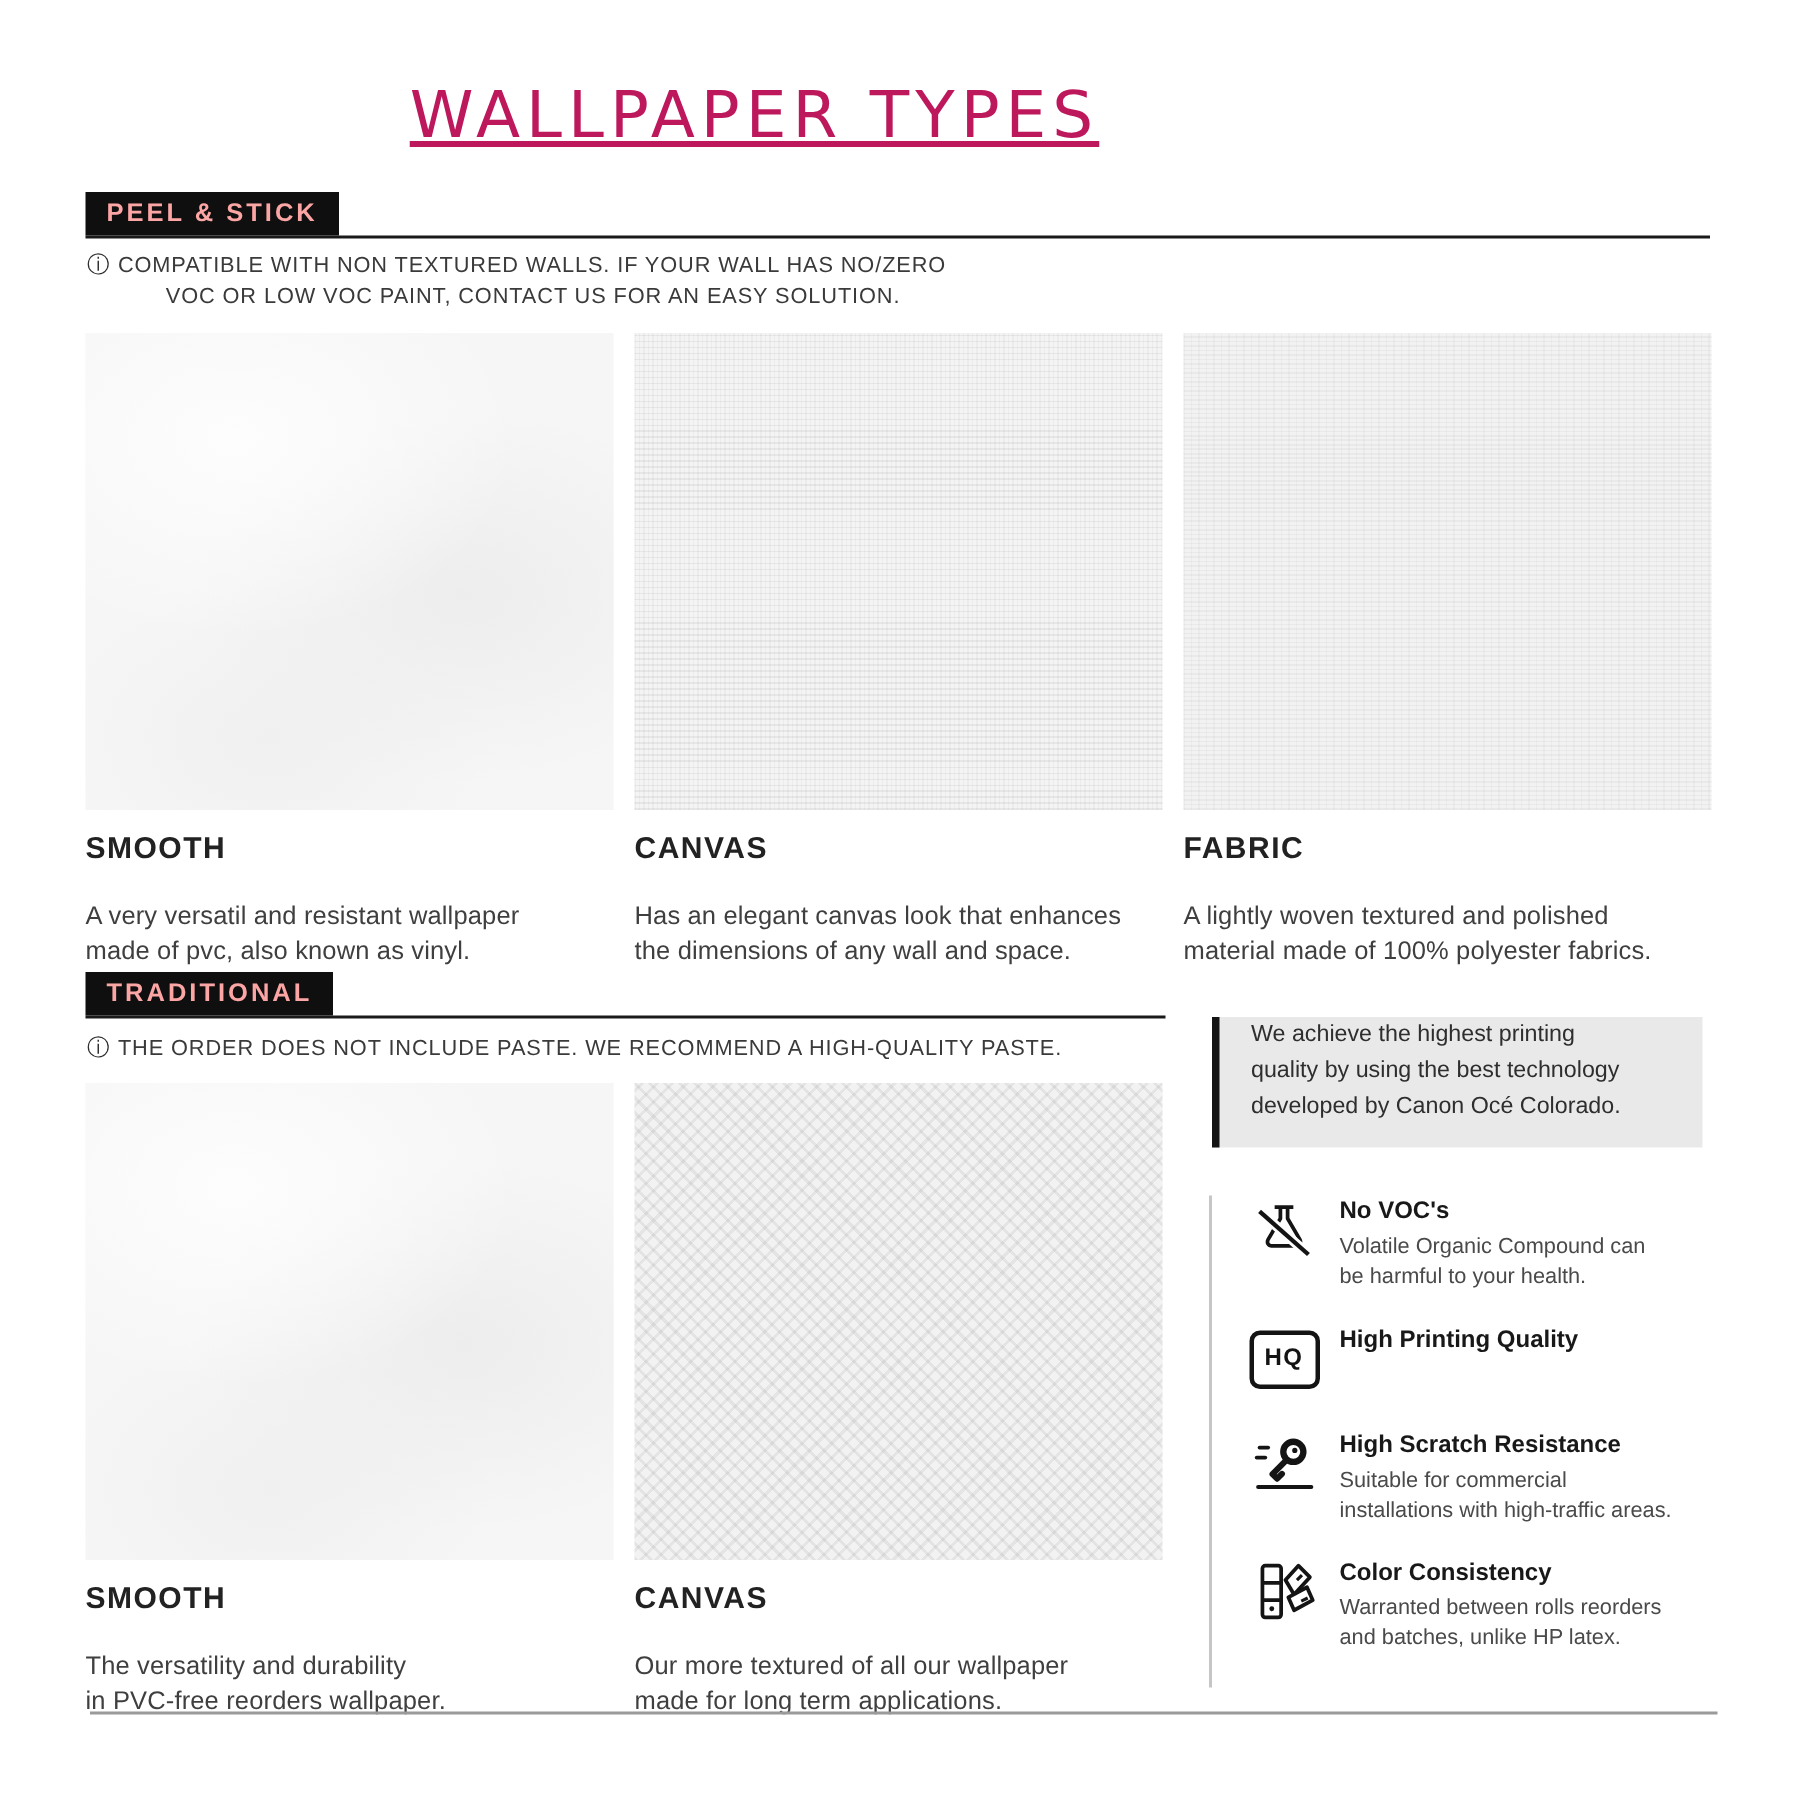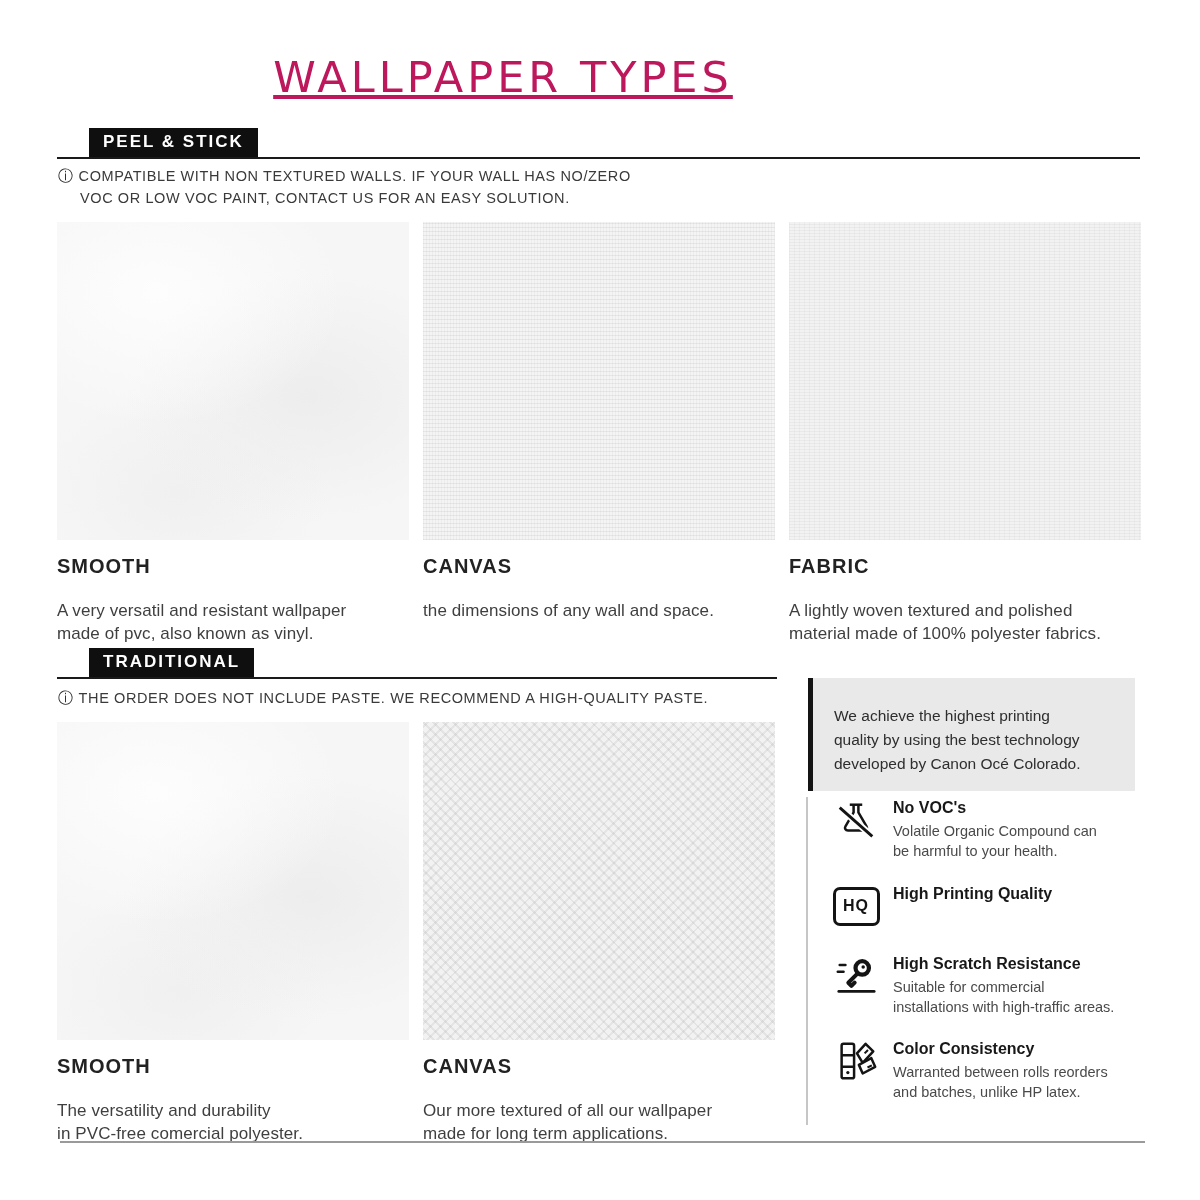--- a/index.html
+++ b/index.html
@@ -12,29 +12,29 @@
   .title {
     position:absolute; top:52px; left:0; width:1006px; text-align:center;
     font-size:43px; font-weight:400; letter-spacing:4px; color:#be185d;
     font-family:"DejaVu Sans","Liberation Sans",sans-serif;
     text-decoration:underline;
   }
 
   
   .sec-rule { position:absolute; border-bottom:2px solid #1a1a1a; }
   .sec-rule .sec-label {
-    display:inline-block; background:#0f0f0f; color:#ffffff;
+    display:inline-block; background:#0f0f0f; color:#fca5a5;
     font-size:17px; font-weight:700; letter-spacing:2px;
-    padding:4px 14px 5px 14px; line-height:1.2;margin-left:32px;
+    padding:4px 14px 5px 14px; line-height:1.2;
   }
   #peel-head { top:128px; left:57px; width:1083px; }
   #trad-head { top:648px; left:57px; width:720px; }
 
   
-  .note { position:absolute; font-size:14.5px; letter-spacing:0.6px; color:#3a3a3a; line-height:1.45; }
+  .note { position:absolute; font-size:14.5px; letter-spacing:0.6px; color:#3a3a3a; line-height:1.45;text-align:center; }
   .note .info-glyph { font-family:"DejaVu Sans",sans-serif; font-size:15px; margin-right:5px; color:#2c2c2c; }
   .note .ln2 { padding-left:22px; }
   #note-peel { top:166px; left:58px; }
   #note-trad { top:688px; left:58px; }
 
   
   .row { position:absolute; display:grid; gap:14px; }
   #row1 { top:222px; left:57px; grid-template-columns:repeat(3,352px); }
   #row2 { top:722px; left:57px; grid-template-columns:repeat(2,352px); }
   .swatch { height:318px; }
@@ -64,21 +64,21 @@
     background-color:#f2f2f2;
   }
   .sw-name { margin-top:15px; font-size:20px; font-weight:700; letter-spacing:1px; color:#222222; }
   .sw-desc { margin-top:22px; font-size:17px; color:#3f3f3f; line-height:1.35; letter-spacing:0.1px; }
   .sw-desc div { white-space:nowrap; }
 
   
   .quote {
     position:absolute; left:808px; top:678px; width:327px; box-sizing:border-box;
     background:#e9e9e9; border-left:5px solid #141414;
-    padding:26px 16px 15px 21px; font-size:15.5px; line-height:1.55; color:#2e2e2e;
+    padding:0 16px 15px 21px; font-size:15.5px; line-height:1.55; color:#2e2e2e;
   }
   .quote div { white-space:nowrap; }
 
   
   .features {
     position:absolute; left:806px; top:797px; width:350px; box-sizing:border-box;
     border-left:2px solid #c6c6c6; padding:1px 0 0 24px;
   }
   .feature { display:flex; gap:13px; margin-bottom:22px; }
   .f-icon { width:48px; height:48px; flex:0 0 48px; display:flex; align-items:flex-start; justify-content:center; }
@@ -117,20 +117,21 @@
       <div class="sw-name">SMOOTH</div>
       <div class="sw-desc">
         <div>A very versatil and resistant wallpaper</div>
         <div>made of pvc, also known as vinyl.</div>
       </div>
     </div>
     <div class="cell">
       <div class="swatch tex-canvas-fine"></div>
       <div class="sw-name">CANVAS</div>
       <div class="sw-desc">
+        <div>Has an elegant canvas look that enhances</div>
         <div>the dimensions of any wall and space.</div>
       </div>
     </div>
     <div class="cell">
       <div class="swatch tex-fabric"></div>
       <div class="sw-name">FABRIC</div>
       <div class="sw-desc">
         <div>A lightly woven textured and polished</div>
         <div>material made of 100% polyester fabrics.</div>
       </div>
@@ -145,21 +146,21 @@
       <span class="info-glyph">ⓘ</span><span>THE ORDER DOES NOT INCLUDE PASTE. WE RECOMMEND A HIGH-QUALITY PASTE.</span>
     </div>
   </div>
 
   <div class="row" id="row2">
     <div class="cell">
       <div class="swatch tex-smooth"></div>
       <div class="sw-name">SMOOTH</div>
       <div class="sw-desc">
         <div>The versatility and durability</div>
-        <div>in PVC-free comercial polyester.</div>
+        <div>in PVC-free reorders wallpaper.</div>
       </div>
     </div>
     <div class="cell">
       <div class="swatch tex-canvas-coarse"></div>
       <div class="sw-name">CANVAS</div>
       <div class="sw-desc">
         <div>Our more textured of all our wallpaper</div>
         <div>made for long term applications.</div>
       </div>
     </div>

